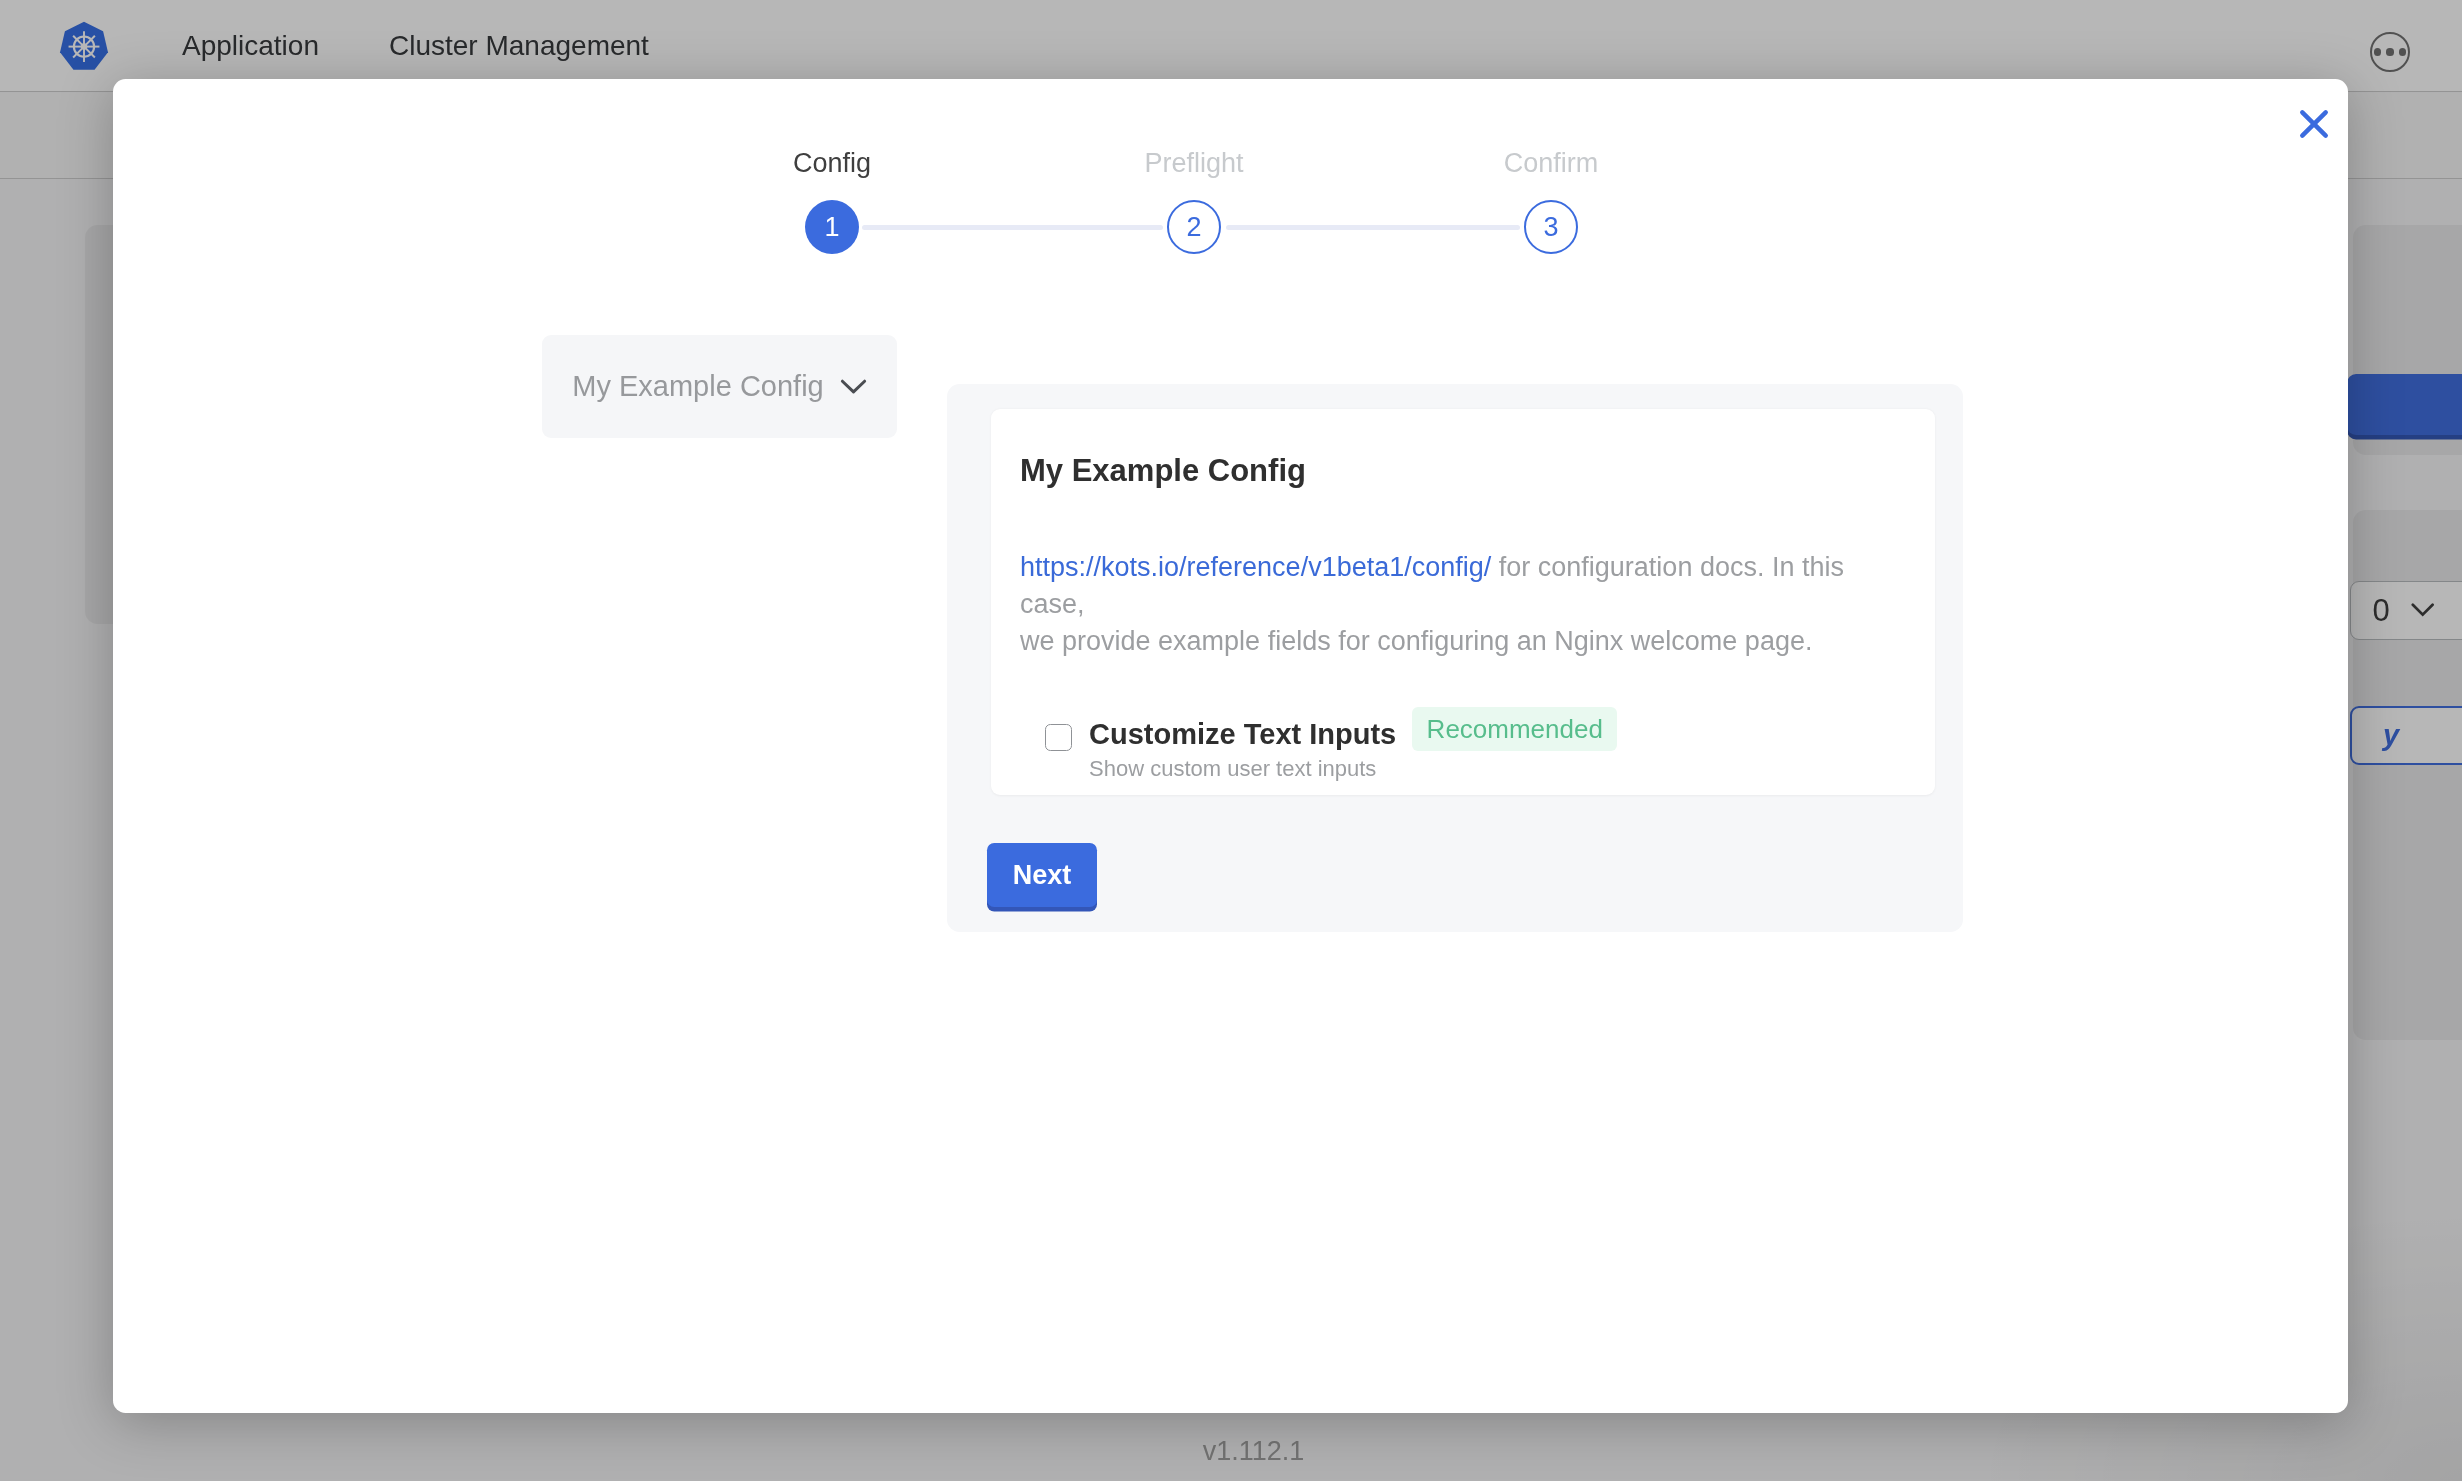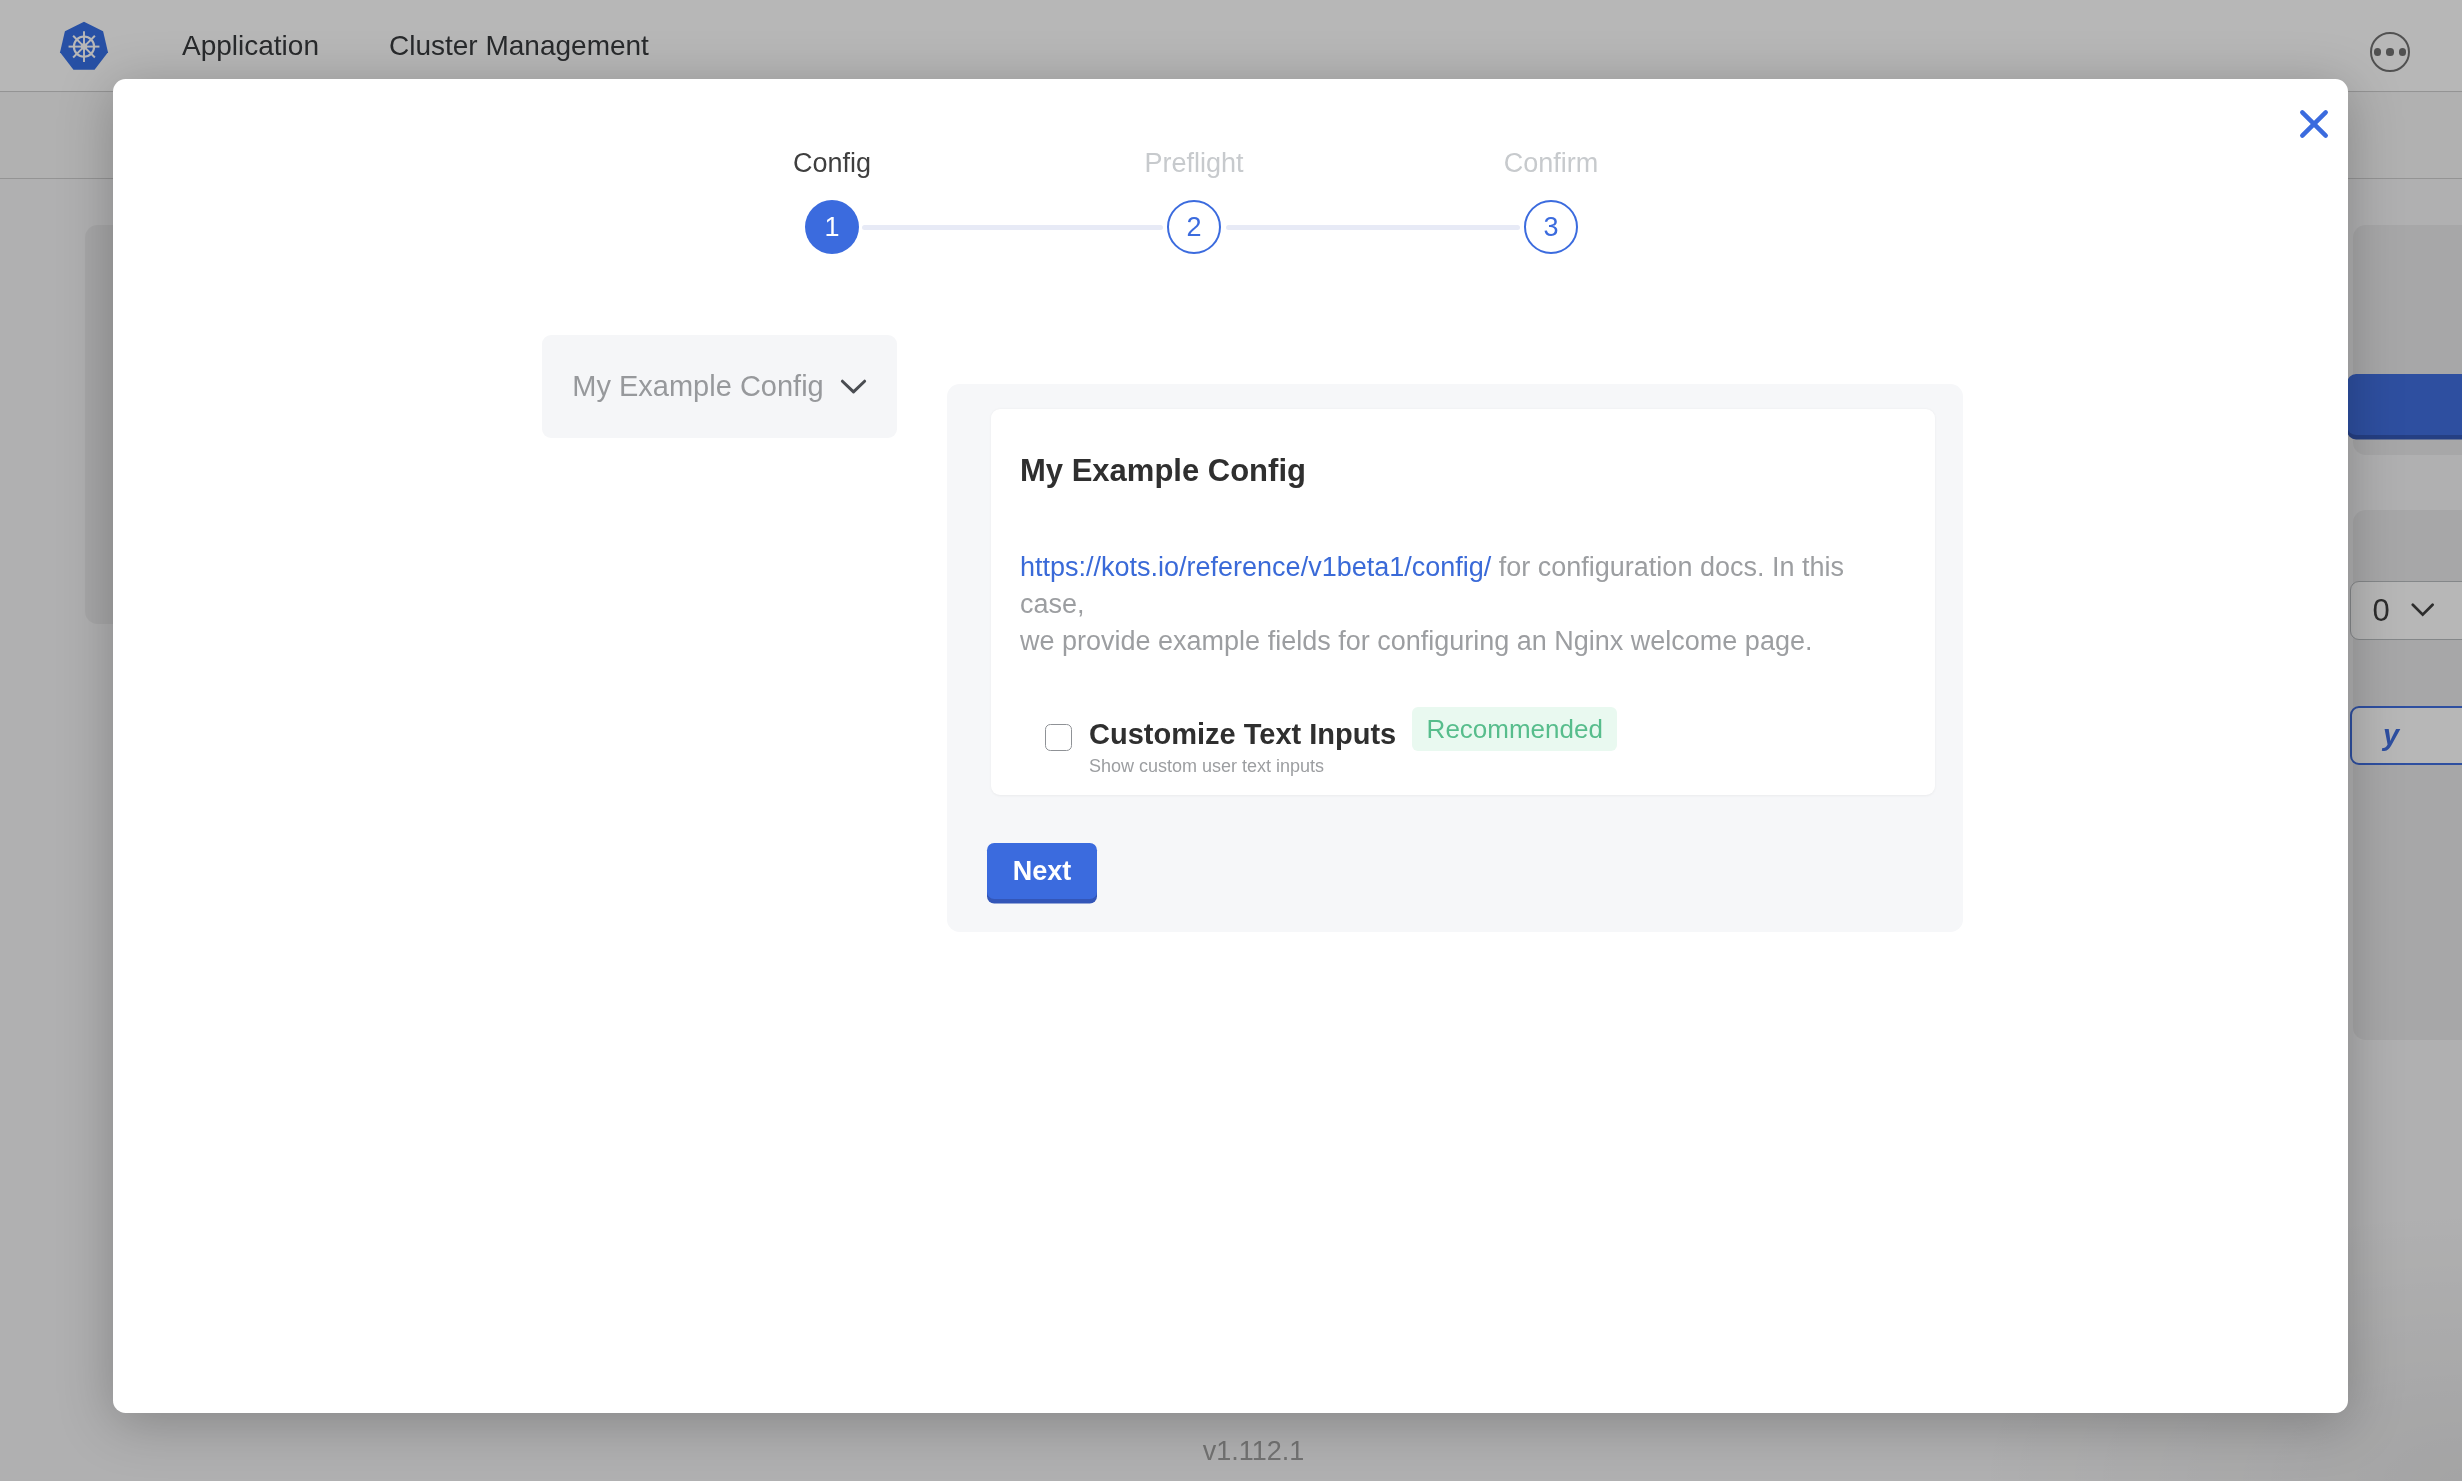--- a/index.html
+++ b/index.html
@@ -65,22 +65,22 @@
   .config-card{position:absolute;left:44px;top:25px;width:944px;height:386px;background:#ffffff;border-radius:9px;
     box-sizing:border-box;padding:43px 29px 0 29px;box-shadow:0 0.9px 2.7px rgba(0,0,0,0.05);}
   .config-title{font-size:31px;font-weight:bold;color:#2f2f2f;line-height:37px;margin:0;}
   .config-desc{margin:23.4px 0 0 0;font-size:27px;line-height:37px;color:#9c9ea1;}
   .config-desc a{color:#3a6ad8;text-decoration:none;}
   .chk-row{margin-top:47px;margin-left:25px;display:flex;align-items:flex-end;}
   .chk-row input[type=checkbox]{appearance:none;-webkit-appearance:none;width:27px;height:27px;border:1.8px solid #8f9296;
     border-radius:5.4px;margin:0;background:#fff;}
   .chk-label{margin-left:17px;font-size:29px;font-weight:bold;color:#2f2f2f;cursor:pointer;}
   .chk-badge{margin-left:16px;background:#e9f9f0;color:#57bd8c;font-size:26px;padding:6.3px 14.4px;border-radius:6px;}
-  .chk-help{margin-top:5.4px;margin-left:69px;font-size:18px;color:#9c9ea1;}
-  .next-btn{position:absolute;left:40px;top:459px;width:110px;height:56px;background:#3b6bde;border:none;border-radius:7.2px;
+  .chk-help{margin-top:5.4px;margin-left:69px;font-size:22px;color:#9c9ea1;}
+  .next-btn{position:absolute;left:40px;top:459px;width:110px;height:64px;background:#3b6bde;border:none;border-radius:7.2px;
     color:#ffffff;font-size:27px;font-weight:bold;font-family:"Liberation Sans",sans-serif;
     box-shadow:0 4.5px 0 #3356b8;cursor:pointer;}
 </style>
 </head>
 <body>
 
 <div class="screen">
 
   <div class="navbar">
     <svg class="logo" viewBox="0 0 64 66">

